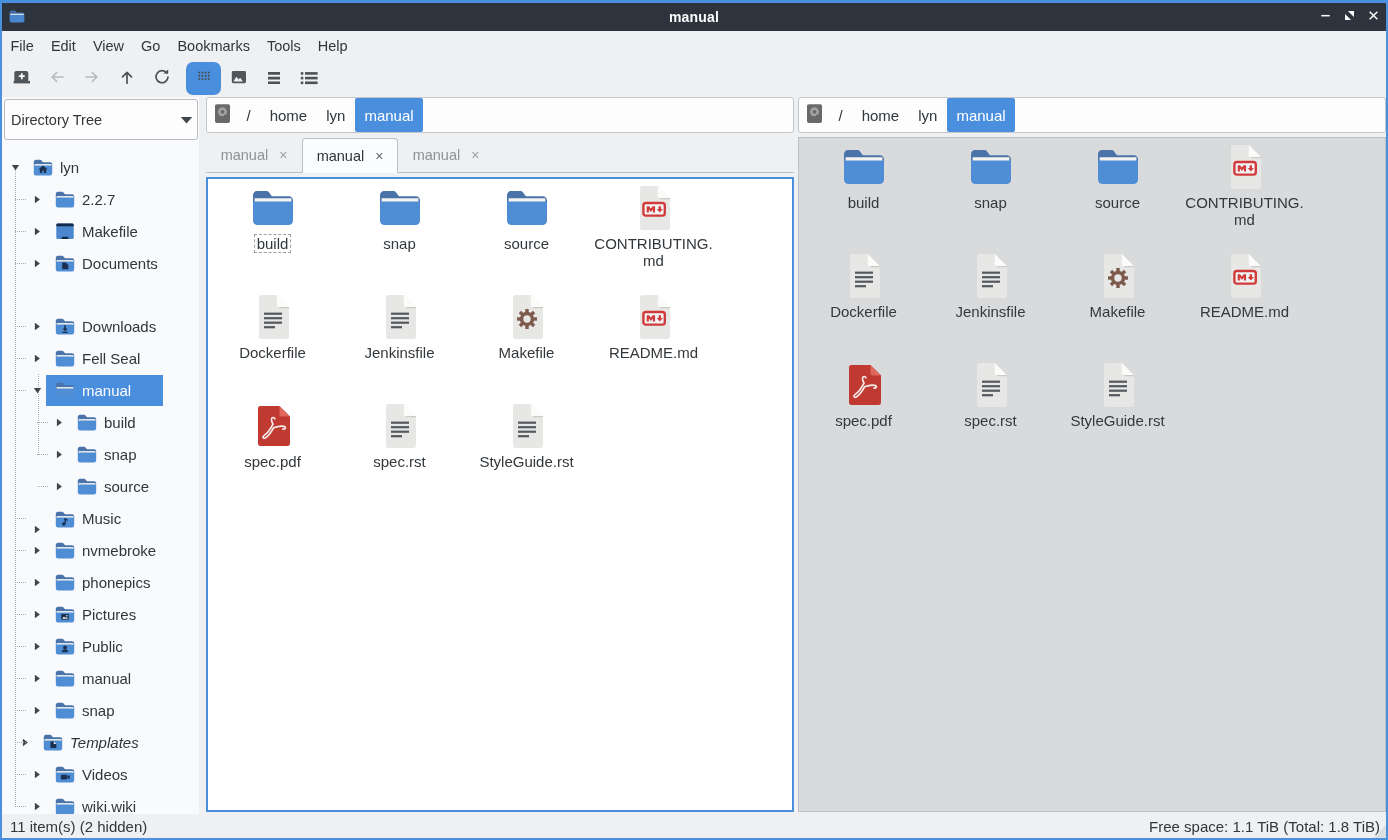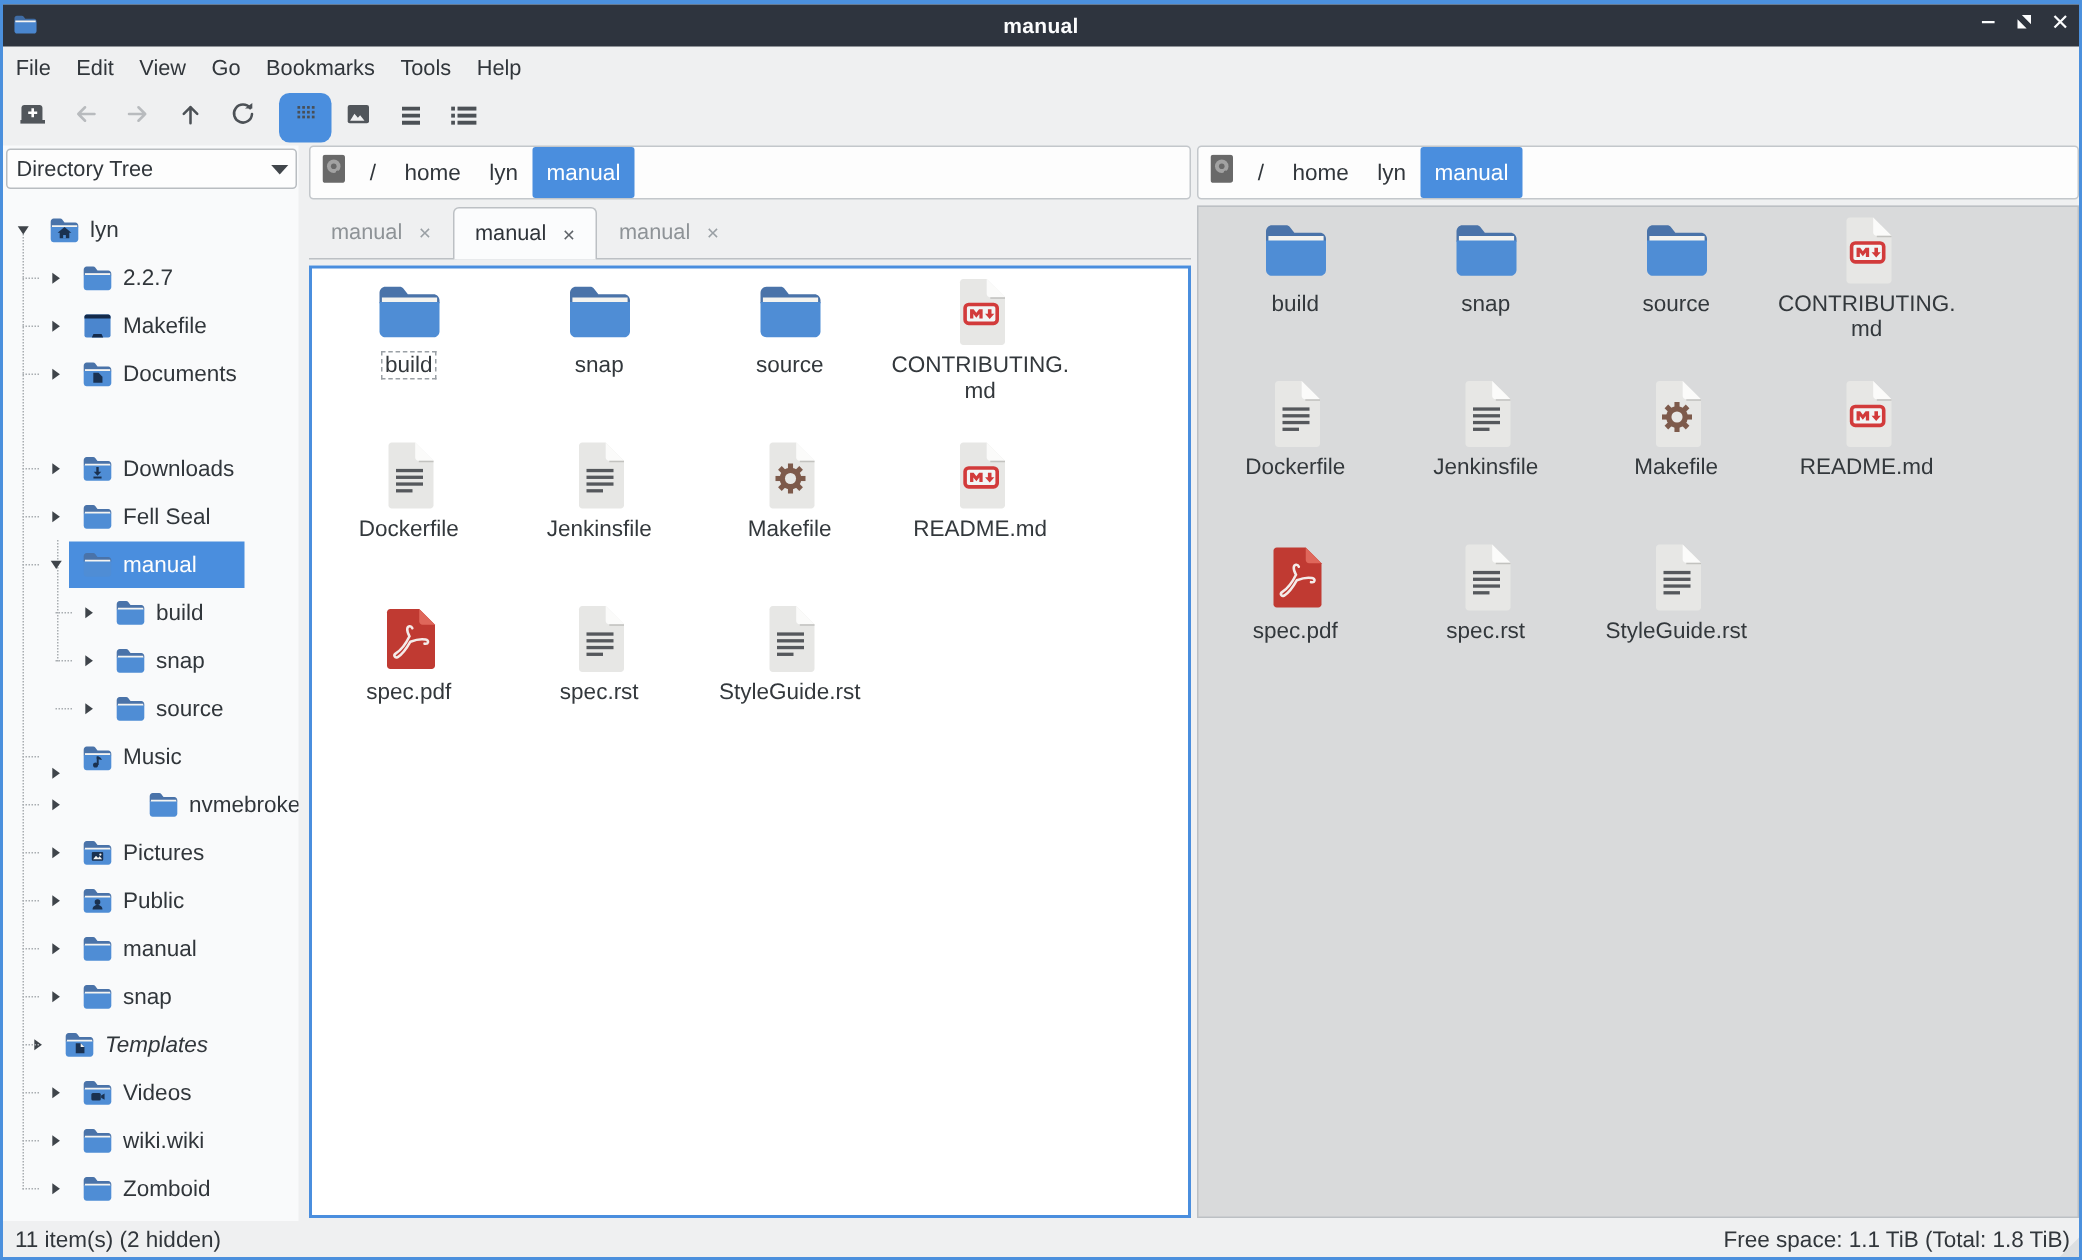--- a/index.html
+++ b/index.html
@@ -23,21 +23,21 @@
   .menu-item{padding:4px 8.5px;}
   
   .toolbar{height:37px;flex:0 0 auto;display:flex;align-items:center;padding-left:2px;}
   .tool-btn{width:35px;height:33px;border-radius:7px;
     display:flex;align-items:center;justify-content:center;}
   .tool-btn.active{background:#4a8ede;}
   .tool-btn:nth-child(6){margin-left:7px;}
   
   .main{flex:1 1 auto;min-height:0;display:flex;}
   .sidebar{width:197px;flex:0 0 auto;background:#f9fafb;display:flex;flex-direction:column;}
-  .combobox{margin:2px 1px 0 2px;height:27px;background:#fdfdfd;
+  .combobox{margin:2px 1px 0 2px;height:41px;background:#fdfdfd;
     border:1px solid #b9bdc1;border-radius:3px;display:flex;align-items:center;
     padding:0 4px 0 6px;font-size:14.5px;color:#31363b;}
   .combobox .combo-arrow{margin-left:auto;display:flex;}
   .tree{flex:1;position:relative;padding-top:11px;overflow:hidden;}
   .guide{position:absolute;width:0;border-left:1px dotted #a9adb1;}
   .hstub{position:absolute;top:50%;height:0;width:11px;border-top:1px dotted #a9adb1;}
   .tree-row{height:32px;display:flex;align-items:center;position:relative;}
   .expander{width:13px;display:flex;align-items:center;justify-content:center;flex:0 0 auto;}
   .row-content{display:flex;align-items:center;height:31px;
     padding:0 32px 0 8px;border-radius:0;margin-left:2px;}
@@ -404,36 +404,54 @@
                   <path fill="#f5f4f1" d="M2.6 8.1h16.9v2H2.6z"></path>
                   <path fill="#4f8dd5" d="M1.8 9.4h18.4v7.9c0 1.2-.9 2.2-2 2.2H3.8c-1.1 0-2-.9-2-2.2z"></path>
                   <circle cx="9.7" cy="16" r="1.7" fill="#1a3150"></circle>
                   <rect x="10.5" y="10.3" width="1.3" height="5.7" fill="#1a3150"></rect>
                   <path d="M10.5 10.3c2 .2 3.2.9 3.4 2.4l-3.4-.7z" fill="#1a3150"></path>
                 </svg>
               </span>
               <span class="tree-label">Music</span>
             </div>
           </div>
-          <div class="tree-row" style="padding-left: 29px; gap: 44px;">
+          <div class="tree-row" style="padding-left: 29px;">
             <span class="hstub" style="left: 13px;"></span>
             <span class="expander">
               <svg viewBox="0 0 8 10" width="7" height="9">
                 <path d="M1 .8l5.8 4.2L1 9.2z" fill="#3f444a"></path>
               </svg>
             </span>
             <div class="row-content">
               <span class="tree-icon">
                 <svg viewBox="0 0 22 22" width="22" height="22">
                   <path fill="#4a73a9" d="M1.8 5.9c0-1.2.9-2.2 2-2.2h4.3c.6 0 1.1.3 1.4.7l1.5 1.9h7.2c1.1 0 2 .9 2 2.2v1H1.8z"></path>
                   <path fill="#f5f4f1" d="M2.6 8.1h16.9v2H2.6z"></path>
                   <path fill="#4f8dd5" d="M1.8 9.4h18.4v7.9c0 1.2-.9 2.2-2 2.2H3.8c-1.1 0-2-.9-2-2.2z"></path>
                 </svg>
               </span>
               <span class="tree-label">nvmebroke</span>
+            </div>
+          </div>
+          <div class="tree-row" style="padding-left: 29px;">
+            <span class="hstub" style="left: 13px;"></span>
+            <span class="expander">
+              <svg viewBox="0 0 8 10" width="7" height="9">
+                <path d="M1 .8l5.8 4.2L1 9.2z" fill="#3f444a"></path>
+              </svg>
+            </span>
+            <div class="row-content">
+              <span class="tree-icon">
+                <svg viewBox="0 0 22 22" width="22" height="22">
+                  <path fill="#4a73a9" d="M1.8 5.9c0-1.2.9-2.2 2-2.2h4.3c.6 0 1.1.3 1.4.7l1.5 1.9h7.2c1.1 0 2 .9 2 2.2v1H1.8z"></path>
+                  <path fill="#f5f4f1" d="M2.6 8.1h16.9v2H2.6z"></path>
+                  <path fill="#4f8dd5" d="M1.8 9.4h18.4v7.9c0 1.2-.9 2.2-2 2.2H3.8c-1.1 0-2-.9-2-2.2z"></path>
+                </svg>
+              </span>
+              <span class="tree-label">phonepics</span>
             </div>
           </div>
           <div class="tree-row" style="padding-left: 29px;">
             <span class="hstub" style="left: 13px;"></span>
             <span class="expander">
               <svg viewBox="0 0 8 10" width="7" height="9">
                 <path d="M1 .8l5.8 4.2L1 9.2z" fill="#3f444a"></path>
               </svg>
             </span>
             <div class="row-content">

